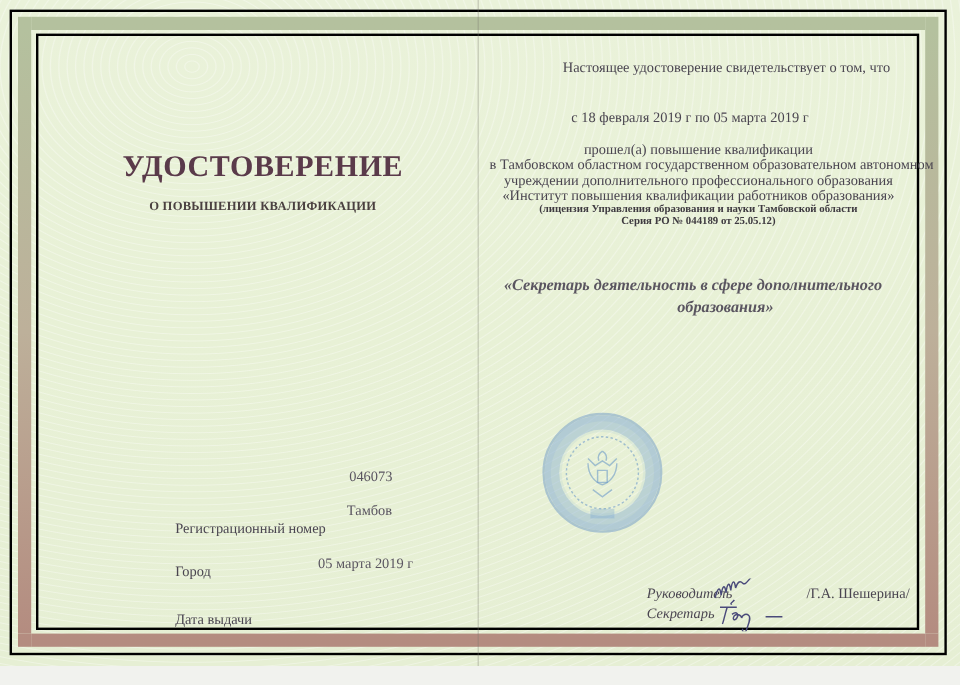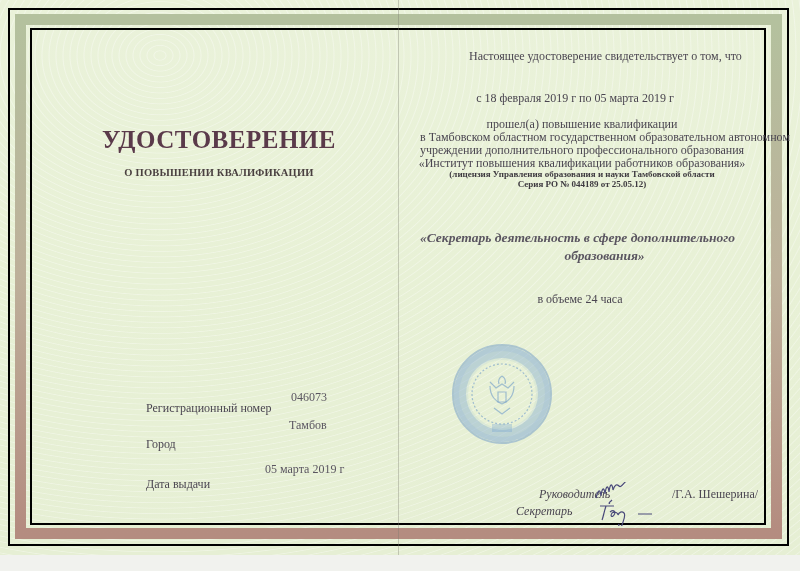--- a/index.html
+++ b/index.html
@@ -23,21 +23,21 @@
   .frame.band  { left:15px; top:14px; right:18px; bottom:16px; border:11px solid; }
   .frame.inner { left:30px; top:28px; right:34px; bottom:30px; border:2px solid; }
   .frame { border-image: linear-gradient(180deg, #b9c6a6 0%, #c3b8a2 50%, #b99589 100%) 1; }
   .frame.band { border-image: linear-gradient(180deg, #b4c19e 0%, #bdb09a 50%, #b48c80 100%) 1; }
 
   .txt { position:absolute; color:#4a4550; white-space:nowrap; }
 
   #title { left:60px; width:318px; top:126px; font-size:25px; font-weight:bold; color:#5a3a4a; letter-spacing:0.5px; text-align:center; }
   #subtitle { left:60px; width:318px; top:167px; font-size:10.5px; font-weight:bold; color:#4a4040; text-align:center; letter-spacing:0.2px; }
 
-  .label { font-size:12px; color:#4a4550; }
+  .label { font-size:12px; color:#4a4550;margin-top:32px; }
   .value { font-size:12px; color:#5a5560; }
 
   .r-line { position:absolute; left:408px; width:348px; text-align:center; color:#4a4550; font-size:12px; white-space:nowrap; }
   .r-small { font-size:9px; font-weight:bold; color:#3e3a40; }
   .r-name { font-size:14px; font-style:italic; font-weight:bold; color:#4a3f4a; }
   .r-prog { font-size:13.5px; font-style:italic; font-weight:bold; color:#5a5560; }
   .sig-label { position:absolute; font-style:italic; font-size:12px; color:#4a4550;margin-left:28px; }
 
   .seal {
     position:absolute; left:452px; top:344px; width:96px; height:96px; border-radius:50%;
@@ -65,46 +65,45 @@
   <div class="txt value" style="left:289px; top:418px;">Тамбов</div>
   <div class="txt label" style="left:146px; top:437px;">Город</div>
 
   <div class="txt value" style="left:265px; top:462px;">05 марта 2019 г</div>
   <div class="txt label" style="left:146px; top:477px;">Дата выдачи</div>
 
   <div class="r-line" style="top:49px; left:469px; width:300px; text-align:left;">Настоящее удостоверение свидетельствует о том, что</div>
   <div class="r-line" style="top:91px; left:450px; width:250px;">с 18 февраля 2019 г по 05 марта 2019 г</div>
 
   <div class="r-line" style="top:117px;">прошел(а) повышение квалификации</div>
-  <div class="r-line" style="top:130px;margin-left:12px;">в Тамбовском областном государственном образовательном автономном</div>
+  <div class="r-line" style="top:130px;">в Тамбовском областном государственном образовательном автономном</div>
   <div class="r-line" style="top:143px;">учреждении дополнительного профессионального образования</div>
   <div class="r-line" style="top:156px;">«Институт повышения квалификации работников образования»</div>
   <div class="r-line r-small" style="top:169px;">(лицензия Управления образования и науки Тамбовской области</div>
   <div class="r-line r-small" style="top:179px;">Серия РО № 044189 от 25.05.12)</div>
 
   <div class="r-line r-prog" style="top:230px; left:400px; width:355px;">«Секретарь деятельность в сфере дополнительного</div>
   <div class="r-line r-prog" style="top:248px; left:400px; width:355px;padding-left:27px;">образования»</div>
 
-  <div class="r-line" style="top:292px; left:400px; width:360px;">в объеме 24 часа</div>
 
   <div class="seal">
     <svg width="96" height="96" viewBox="0 0 96 96">
       <g fill="none" stroke="rgba(110,155,200,0.6)" stroke-width="1.2">
         <circle cx="48" cy="48" r="30" stroke-dasharray="2 2"></circle>
         <path d="M48 30 c-3 2 -4 5 -3 8 M48 30 c3 2 4 5 3 8"></path>
         <path d="M36 36 l6 6 l6 -4 l6 4 l6 -6 M36 40 c0 10 6 16 12 18 c6 -2 12 -8 12 -18"></path>
         <path d="M44 46 h8 v10 h-8 z"></path>
         <path d="M40 62 l8 6 l8 -6"></path>
       </g>
       <rect x="38" y="78" width="20" height="8" fill="rgba(120,165,210,0.35)"></rect>
     </svg>
   </div>
 
   <div class="sig-label" style="left:511px; top:487px;">Руководитель</div>
-  <div class="sig-label" style="left:488px; top:504px;">Секретарь</div>
+  <div class="sig-label" style="left:511px; top:504px;">Секретарь</div>
 
   <div class="signature">
     <svg style="left:592px; top:482px;" width="60" height="22" viewBox="0 0 60 22">
       <path d="M4 16 c2 -8 4 -10 5 -2 c1 -8 3 -10 4 -2 c1 -8 3 -10 4 -2 c1 -8 3 -10 4 -2 c2 -6 4 -6 6 -4 c2 2 4 -2 8 -6 M20 18 c-2 2 -4 3 -2 4" fill="none" stroke="#4a4a7a" stroke-width="1.2"></path>
     </svg>
   </div>
   <div class="signature">
     <svg style="left:594px; top:500px;" width="70" height="26" viewBox="0 0 70 26">
       <path d="M6 6 h14 M12 6 c-2 6 -3 12 -4 14 M16 12 c4 -3 6 0 4 3 c-2 3 -4 1 -2 -2 c3 -2 6 0 6 2 c1 -3 4 -4 6 -2 c2 2 0 6 -2 12 c-1 3 -4 2 -3 -1 M44 14 h14" fill="none" stroke="#4a4a7a" stroke-width="1.2"></path>
     </svg>

